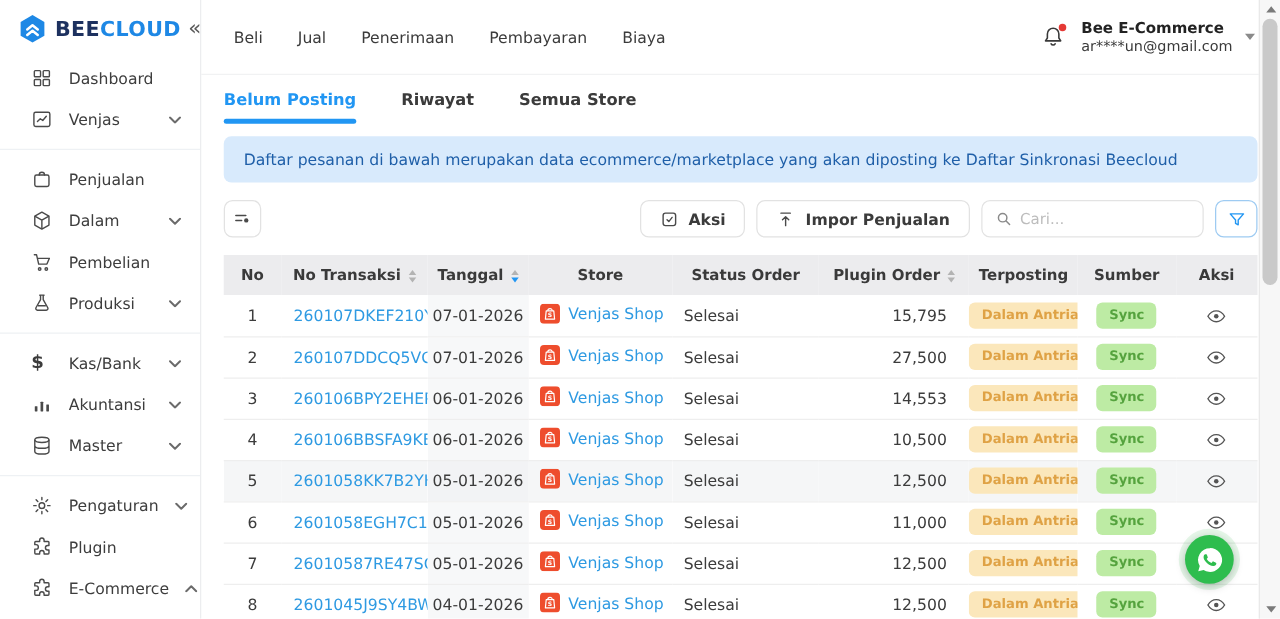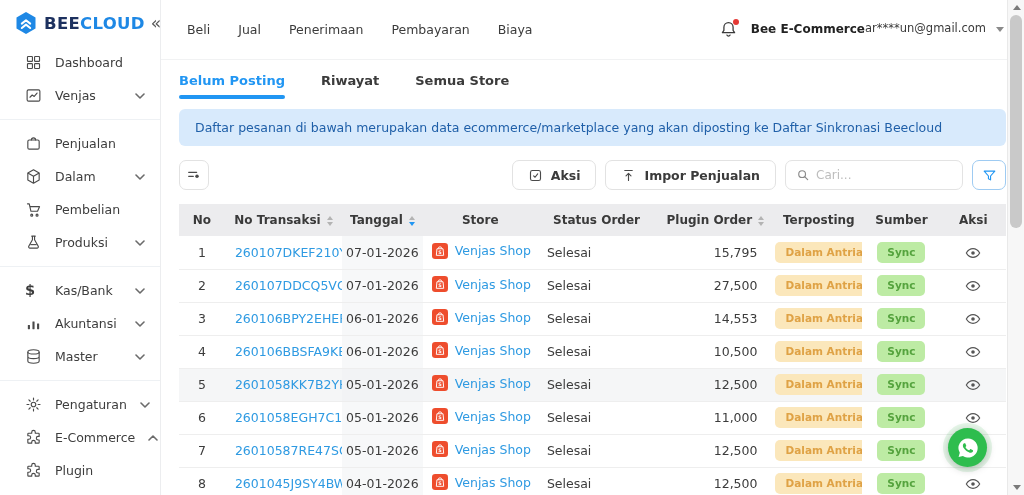--- a/index.html
+++ b/index.html
@@ -27,21 +27,21 @@
 
   
   .main { flex:1; display:flex; flex-direction:column; min-width:0; }
   .topbar { height:60px; display:flex; align-items:center; padding:0 20px 0 26px; border-bottom:1px solid #f1f2f3; }
   .topnav { display:flex; gap:28px; }
   .topnav .nav-link { font-size:12.5px; color:#3b3b3b; font-weight:500; cursor:pointer; white-space:nowrap; }
   .user-area { margin-left:auto; display:flex; align-items:center; gap:13px; }
   .bell-wrap { position:relative; display:inline-flex; cursor:pointer; }
   .bell-dot { position:absolute; top:-1px; right:-1px; width:6px; height:6px; border-radius:50%; background:#e53935; }
   .user-block { display:flex; align-items:center; gap:10px; cursor:pointer; }
-  .user-texts { display:flex; flex-direction:row; line-height:1.35; }
+  .user-texts { display:flex; flex-direction:column; line-height:1.35; }
   .user-name { font-size:12px; font-weight:700; color:#222; }
   .user-email { font-size:11.5px; color:#3a3a3a; }
   .caret { width:0; height:0; border-left:4px solid transparent; border-right:4px solid transparent; border-top:5px solid #8a8a8a; }
 
   .content { flex:1; padding:0 18px; overflow:hidden; }
 
   
   .tabs { display:flex; gap:36px; margin-top:13px; }
   .tab { position:relative; font-size:13px; font-weight:600; color:#3b3b3b; padding-bottom:11px; cursor:pointer; }
   .tab.active { color:#2196F3; }
@@ -242,34 +242,34 @@
               <path d="M1 1l4 4 4-4" stroke="#6b6b6b" stroke-width="1.6" fill="none" stroke-linecap="round" stroke-linejoin="round"></path>
             </svg>
           </span>
       </div>
       <div class="s-item">
         <span class="s-icon">
             <svg viewBox="0 0 24 24" fill="none" stroke="currentColor" stroke-width="1.6">
               <path d="M9.5 4.5a2.5 2.5 0 0 1 5 0V6H19a1 1 0 0 1 1 1v3.5h-1.5a2.5 2.5 0 0 0 0 5H20V19a1 1 0 0 1-1 1h-4.5v-1.5a2.5 2.5 0 0 0-5 0V20H5a1 1 0 0 1-1-1v-4.5h1.5a2.5 2.5 0 0 0 0-5H4V7a1 1 0 0 1 1-1h4.5z" stroke-linejoin="round"></path>
             </svg>
           </span>
+        <span class="s-label">Plugin</span>
+      </div>
+      <div class="s-item">
+        <span class="s-icon">
+            <svg viewBox="0 0 24 24" fill="none" stroke="currentColor" stroke-width="1.6">
+              <path d="M9.5 4.5a2.5 2.5 0 0 1 5 0V6H19a1 1 0 0 1 1 1v3.5h-1.5a2.5 2.5 0 0 0 0 5H20V19a1 1 0 0 1-1 1h-4.5v-1.5a2.5 2.5 0 0 0-5 0V20H5a1 1 0 0 1-1-1v-4.5h1.5a2.5 2.5 0 0 0 0-5H4V7a1 1 0 0 1 1-1h4.5z" stroke-linejoin="round"></path>
+            </svg>
+          </span>
         <span class="s-label">E-Commerce</span>
         <span class="s-chev up">
             <svg width="10" height="6" viewBox="0 0 10 6">
               <path d="M1 1l4 4 4-4" stroke="#6b6b6b" stroke-width="1.6" fill="none" stroke-linecap="round" stroke-linejoin="round"></path>
             </svg>
           </span>
-      </div>
-      <div class="s-item">
-        <span class="s-icon">
-            <svg viewBox="0 0 24 24" fill="none" stroke="currentColor" stroke-width="1.6">
-              <path d="M9.5 4.5a2.5 2.5 0 0 1 5 0V6H19a1 1 0 0 1 1 1v3.5h-1.5a2.5 2.5 0 0 0 0 5H20V19a1 1 0 0 1-1 1h-4.5v-1.5a2.5 2.5 0 0 0-5 0V20H5a1 1 0 0 1-1-1v-4.5h1.5a2.5 2.5 0 0 0 0-5H4V7a1 1 0 0 1 1-1h4.5z" stroke-linejoin="round"></path>
-            </svg>
-          </span>
-        <span class="s-label">Plugin</span>
       </div>
       <div class="s-sub active">Pesanan</div>
 
     </nav>
   </aside>
 
   <div class="main">
     <header class="topbar">
       <nav class="topnav">
         <span class="nav-link">Beli</span>

